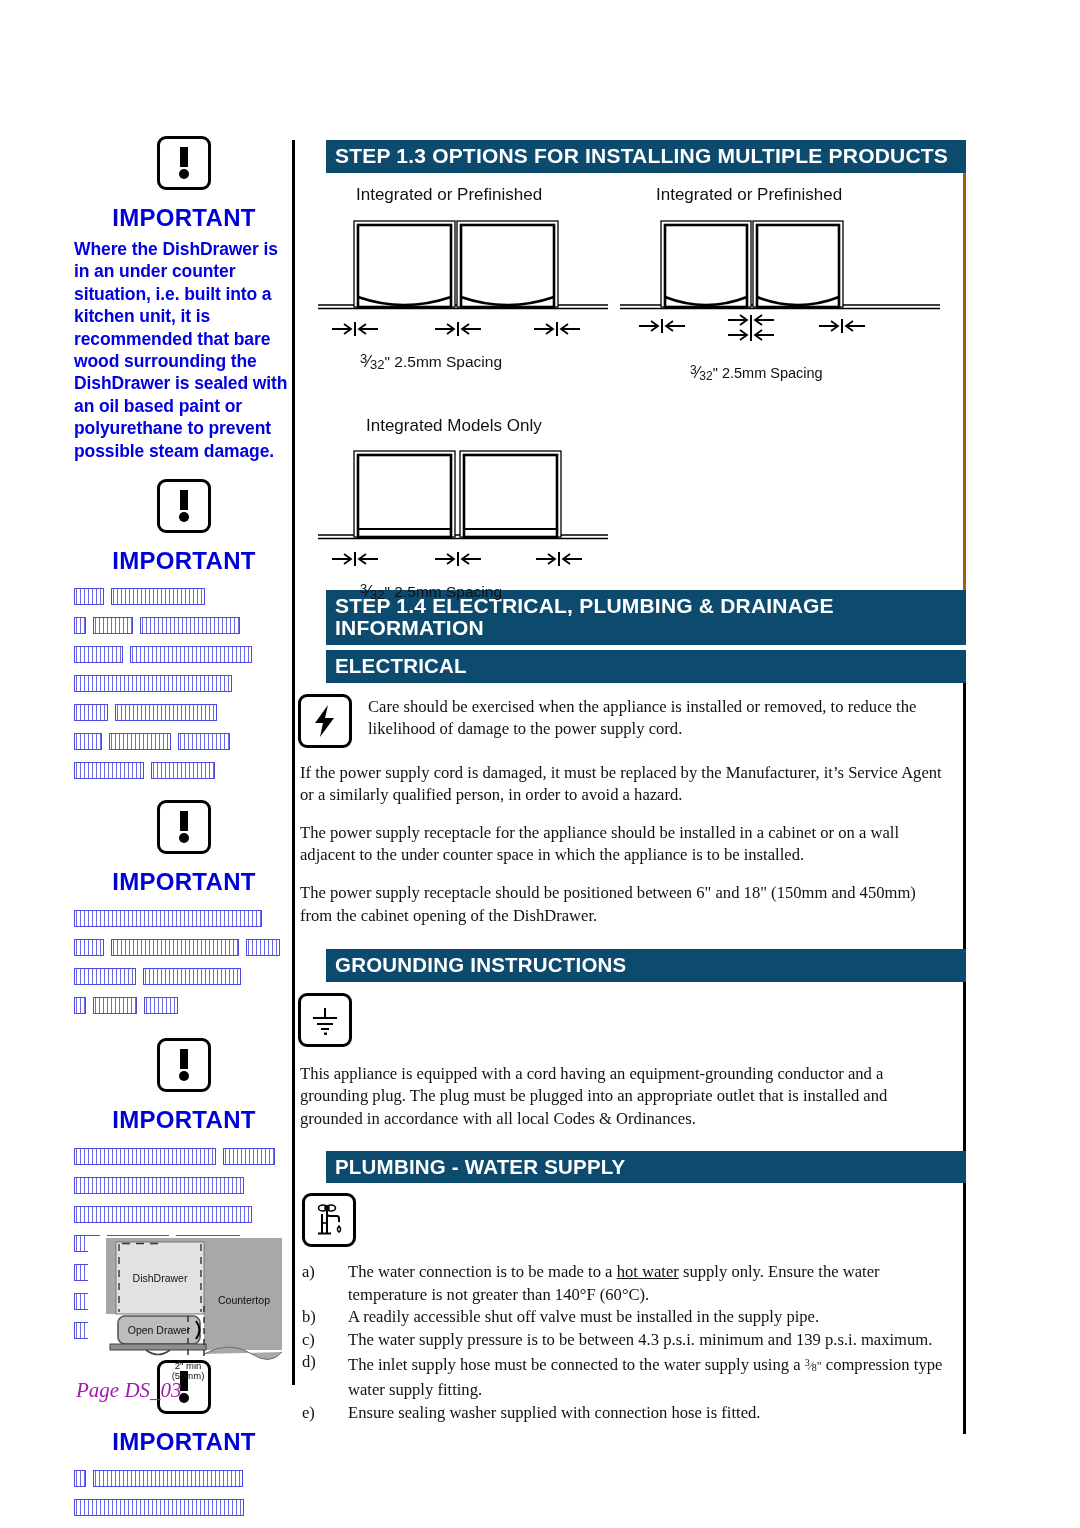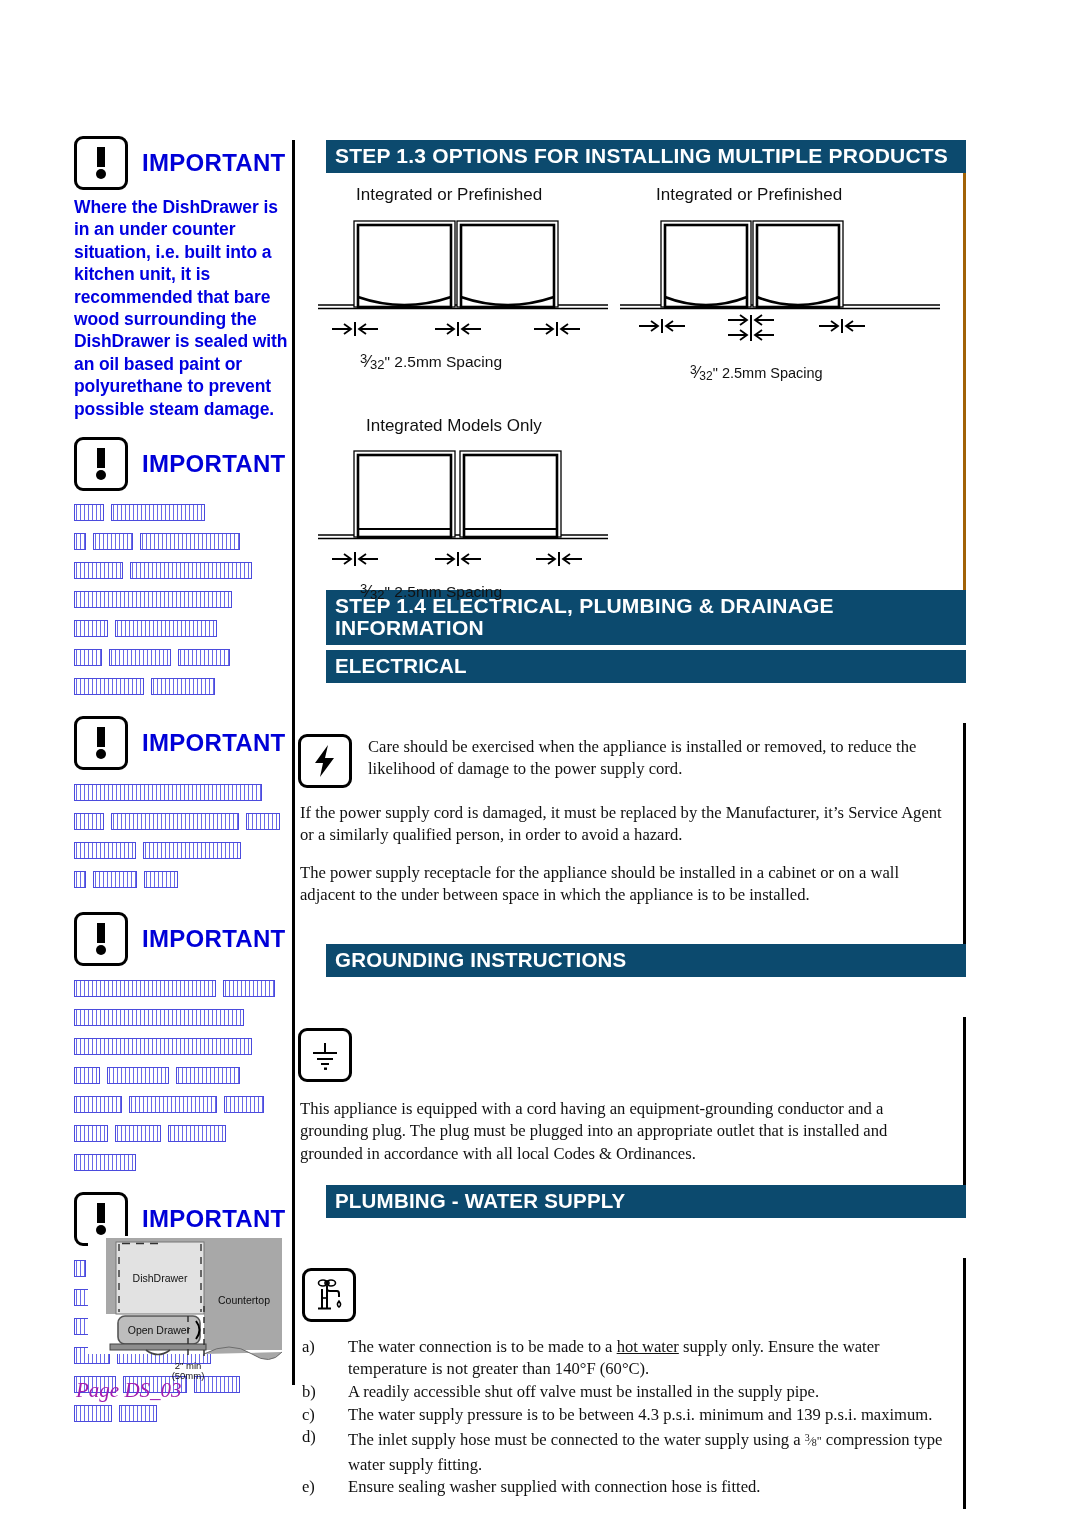--- a/index.html
+++ b/index.html
@@ -12,20 +12,21 @@
   }
   .page{position:absolute;inset:0;}
 
   
   .left-col{
     position:absolute;left:74px;top:136px;width:220px;
   }
   .imp-head{
     display:flex;align-items:center;gap:14px;
     margin-bottom:6px;
+    flex-direction:column;
   }
   .imp-box{
     width:48px;height:48px;
     border:3px solid #000;border-radius:9px;
     display:flex;align-items:center;justify-content:center;
     flex:0 0 auto;background:#fff;
   }
   .imp-box svg{display:block;}
   .imp-title{
     color:#0000d8;font-weight:bold;font-size:24px;
@@ -56,21 +57,20 @@
     background:#0c4a6e;color:#fff;font-weight:bold;
     font-size:21px;letter-spacing:.2px;
     padding:5px 9px 6px 9px;
     line-height:1.05;
     margin-left:28px;
   }
   .bar.sub{font-size:20.5px;}
   .panel{
     border-right:3px solid #000;
     padding:0;
-    margin-top:40px;
   }
   .body-txt{
     font-size:16.6px;line-height:22.6px;color:#111;
     font-family:"Liberation Serif", serif;
   }
   .p{margin:0 0 0 0;padding:0 12px 0 2px;}
   .gap{height:15px;}
 
   .icon-row{display:flex;gap:16px;align-items:flex-start;}
   .icon-sq{
@@ -348,22 +348,23 @@
         <span class="icon-sq">
           <svg width="26" height="34" viewBox="0 0 26 34">
             <path d="M16 1 L3 19 L11 19 L8 33 L22 14 L13 14 Z" fill="#000"></path>
           </svg>
         </span>
         <div class="body-txt" style="padding-top:2px;padding-right:14px;">Care should be exercised when the appliance is installed or removed, to reduce the likelihood of damage to the power supply cord.</div>
       </div>
       <div style="height:14px;"></div>
       <div class="body-txt p">If the power supply cord is damaged, it must be replaced by the Manufacturer, it’s Service Agent or a similarly qualified person, in order to avoid a hazard.</div>
       <div class="gap"></div>
-      <div class="body-txt p">The power supply receptacle for the appliance should be installed in a cabinet or on a wall adjacent to the under between space in which the appliance is to be installed.</div>
+      <div class="body-txt p">The power supply receptacle for the appliance should be installed in a cabinet or on a wall adjacent to the under counter space in which the appliance is to be installed.</div>
       <div class="gap"></div>
+      <div class="body-txt p">The power supply receptacle should be positioned between 6" and 18" (150mm and 450mm) from the cabinet opening of the DishDrawer.</div>
       <div style="height:22px;"></div>
     </div>
 
     <div class="bar sub">GROUNDING  INSTRUCTIONS</div>
     <div class="panel">
       <div style="height:11px;"></div>
       <div class="icon-row">
         <span class="icon-sq">
           <svg width="30" height="32" viewBox="0 0 30 32">
             <line x1="15" y1="4" x2="15" y2="14" stroke="#000" stroke-width="2"></line>

